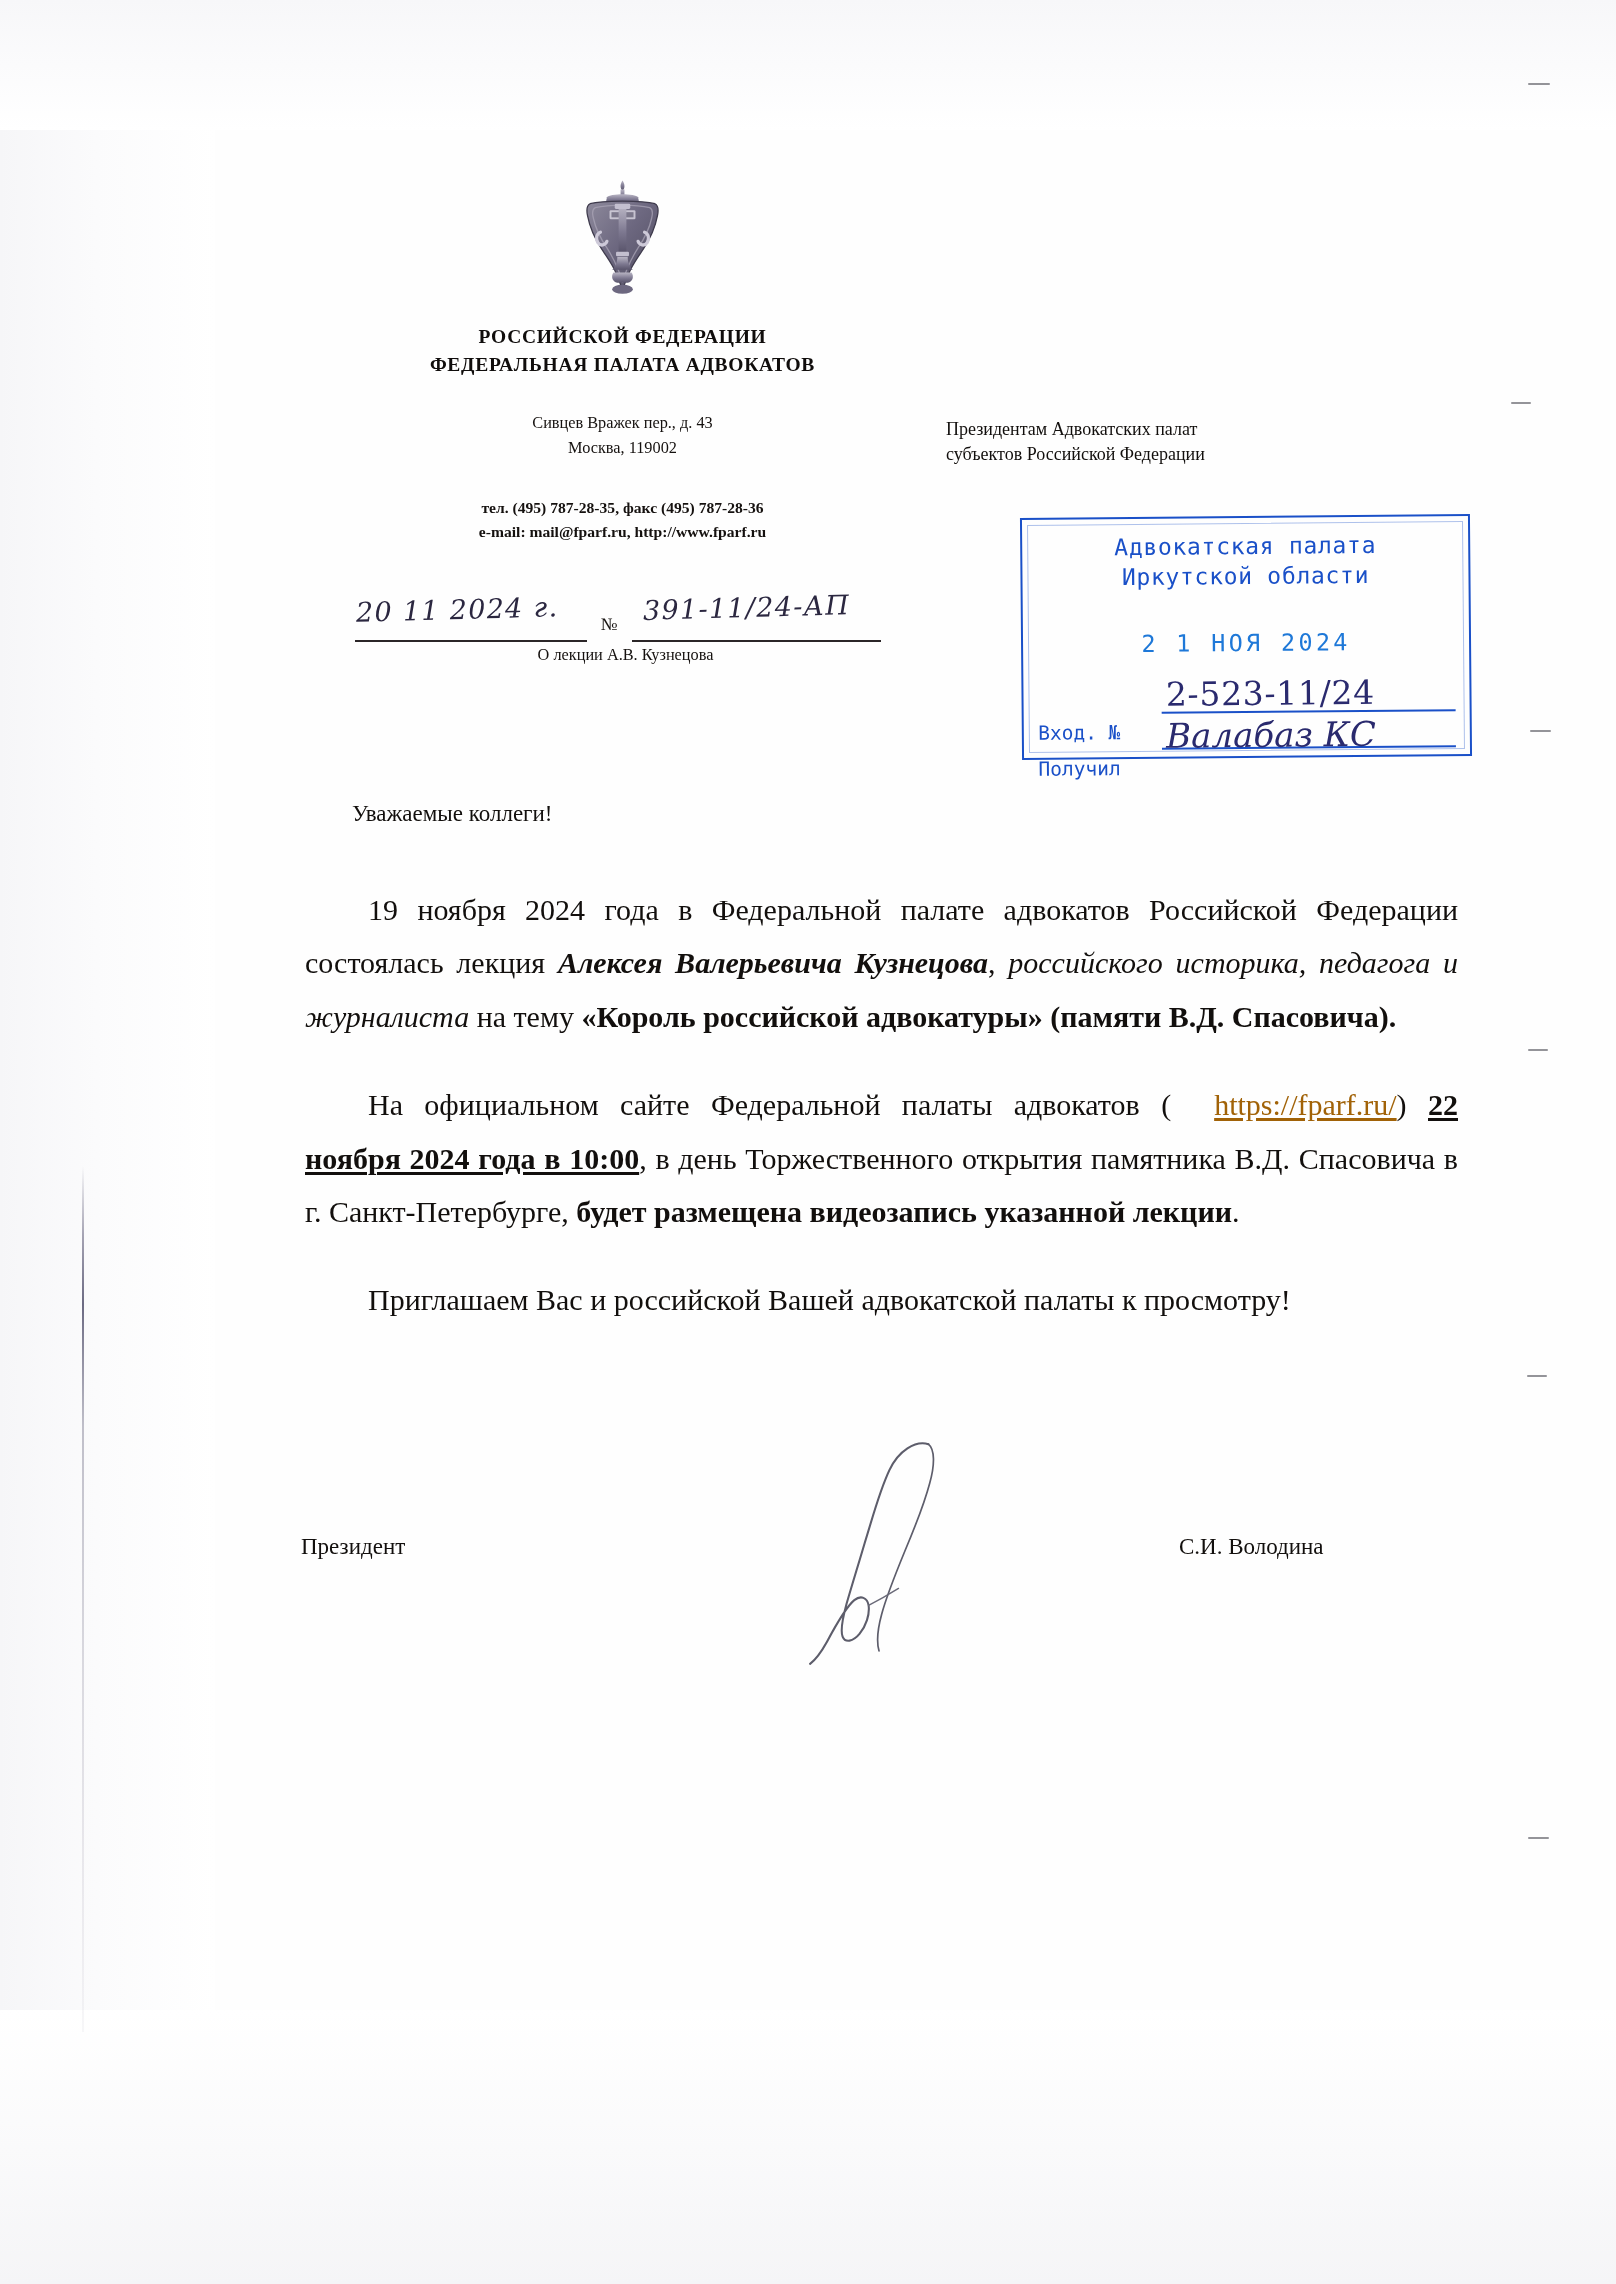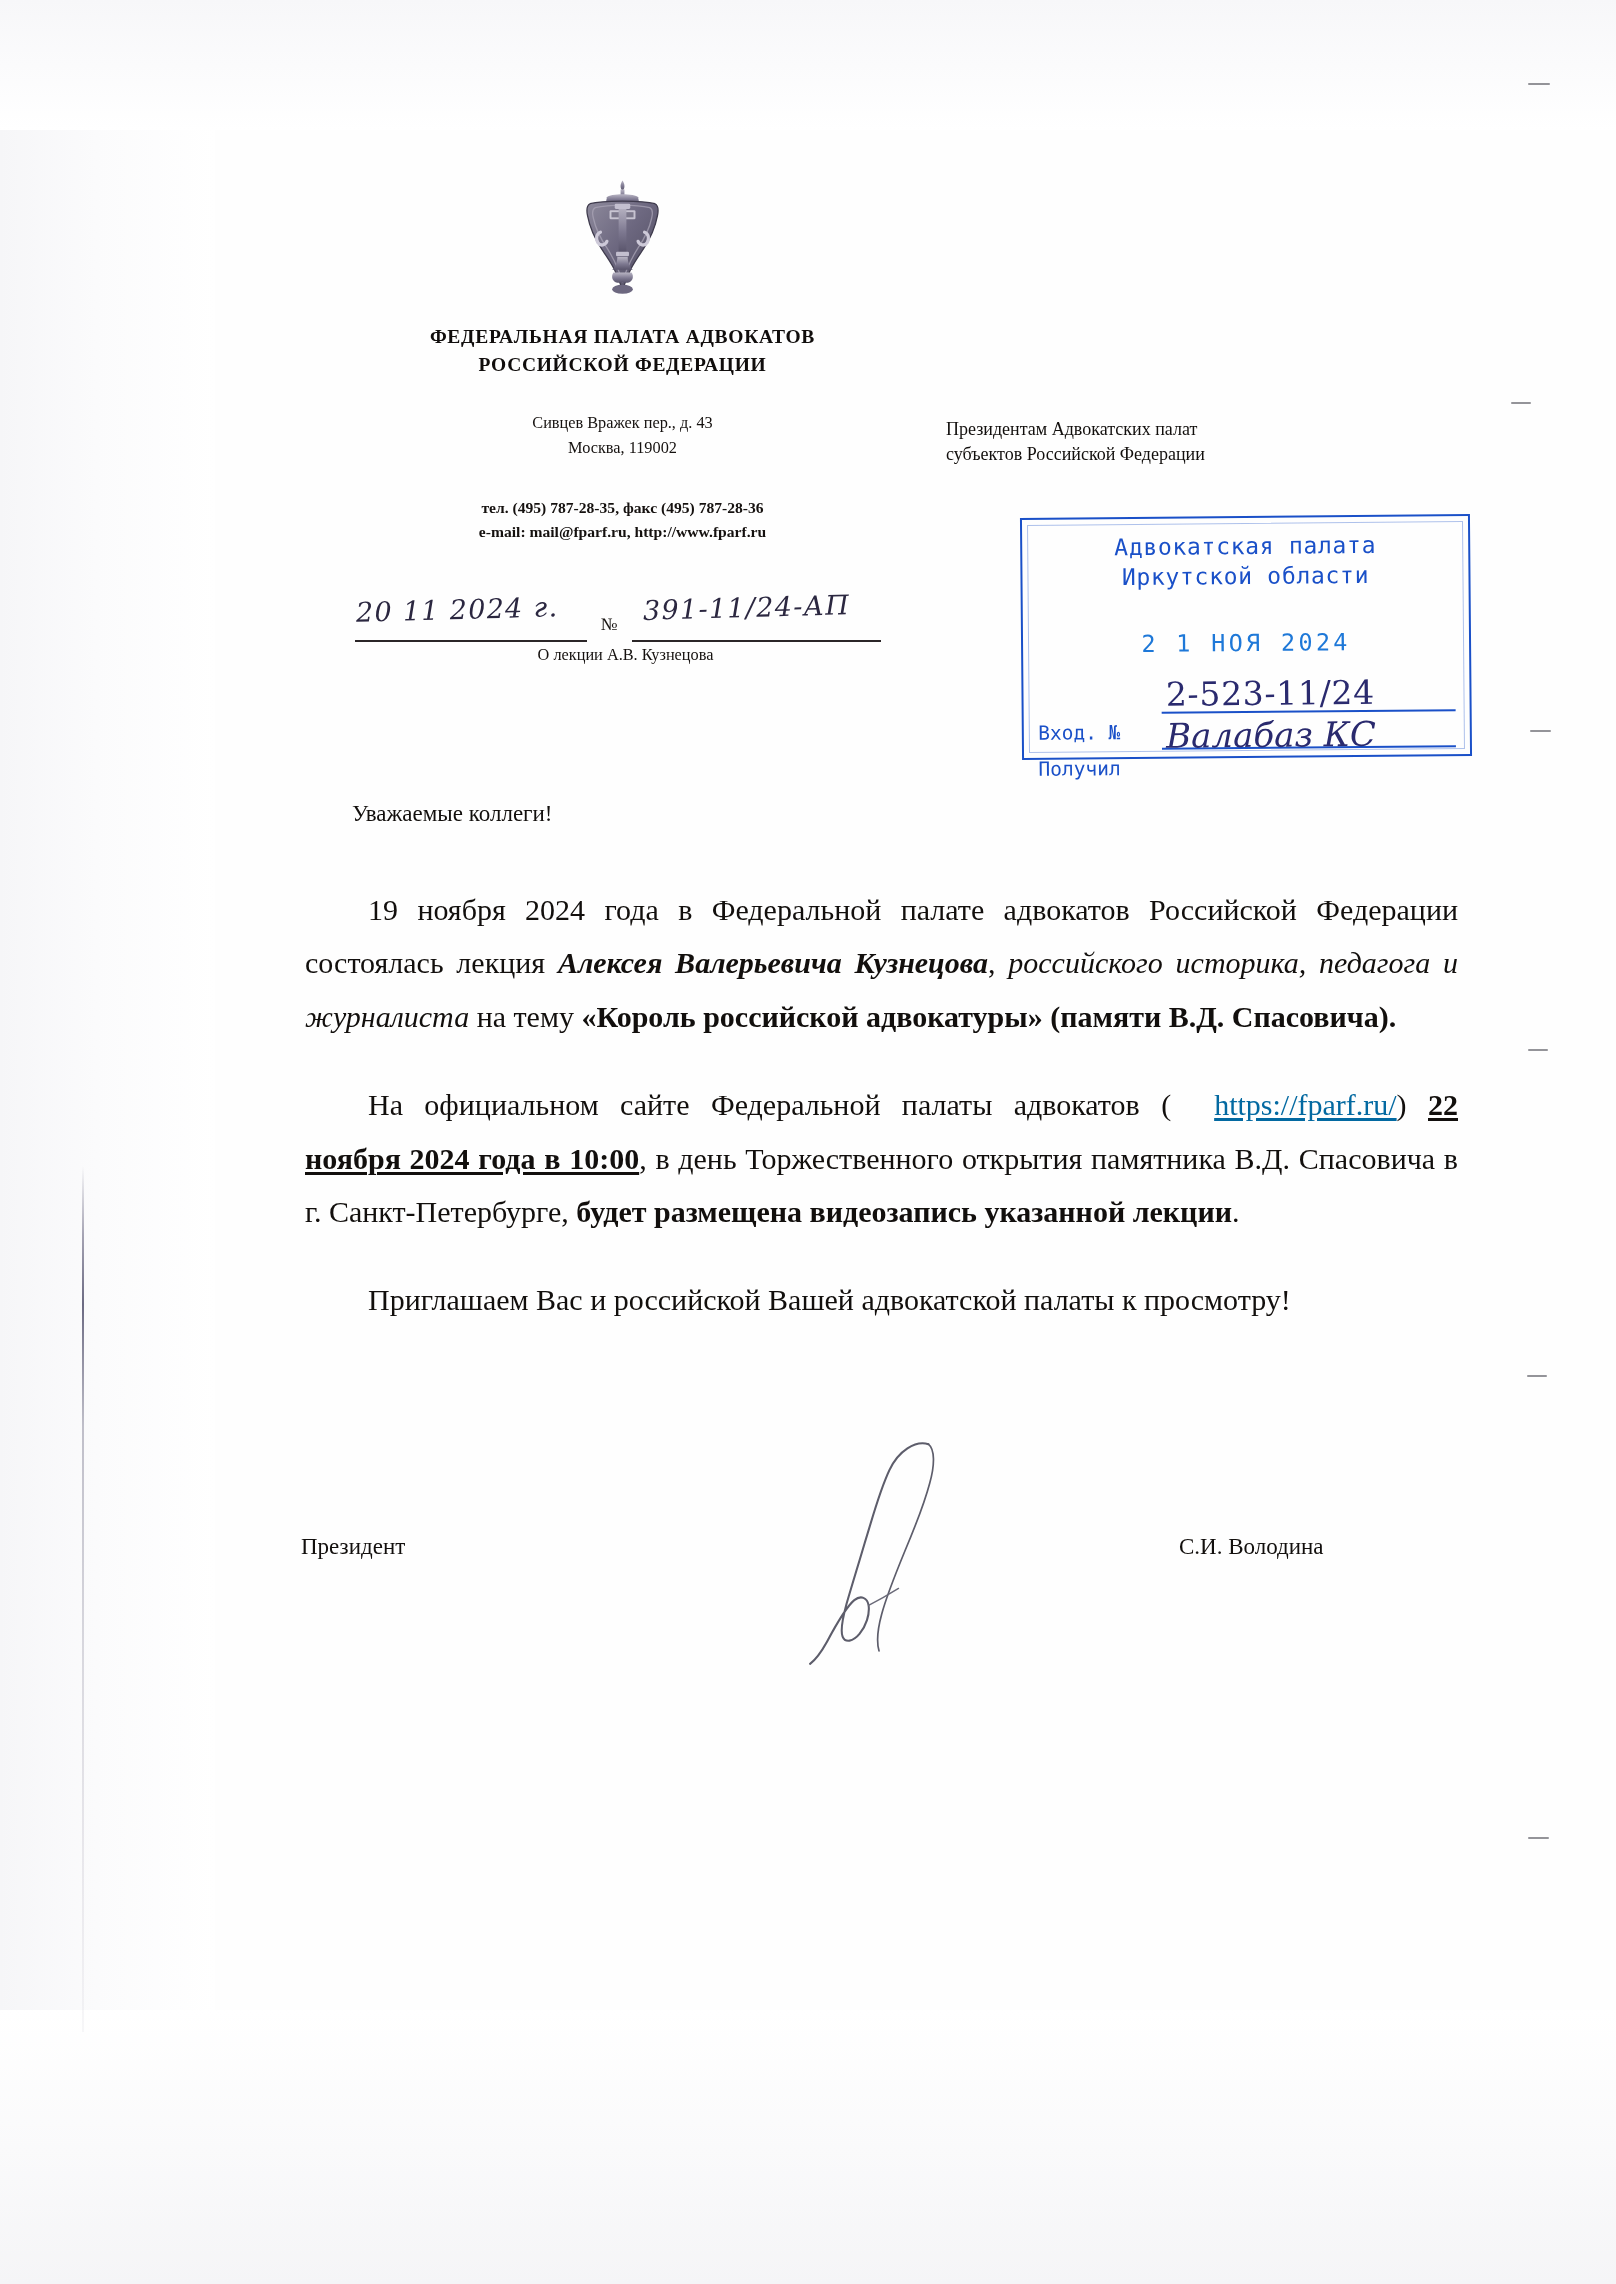--- a/index.html
+++ b/index.html
@@ -271,21 +271,21 @@
     color: #120f0d;
   }
   .body-text p {
     margin: 0 0 35px 0;
     text-indent: 63px;
   }
   .body-text p:last-child { margin-bottom: 0; }
   .it { font-style: italic; }
   .bd { font-weight: bold; }
   .bdu { font-weight: bold; text-decoration: underline; text-underline-offset: 3.3px; }
-  .lnk { text-decoration: underline; text-underline-offset: 3.3px; color: #0369a1; margin-left: 43px; }
+  .lnk { text-decoration: underline; text-underline-offset: 3.3px; color: #a16207; margin-left: 43px; }
 
   
   .sig-role {
     position: absolute;
     left: 301px;
     top: 1534px;
     font-size: 23px;
     color: #120f0d;
   }
   .sig-name {
@@ -352,22 +352,22 @@
       <rect x="52" y="44" width="24" height="8" rx="2" fill="#c3bfcf"></rect>
       <rect x="54" y="118" width="20" height="7" rx="2" fill="#c3bfcf"></rect>
       <path d="M30 88 C24 90 22 98 26 104 C30 110 38 108 40 102" fill="none" stroke="#cdc9d8" stroke-width="5" stroke-linecap="round"></path>
       <path d="M98 88 C104 90 106 98 102 104 C98 110 90 108 88 102" fill="none" stroke="#cdc9d8" stroke-width="5" stroke-linecap="round"></path>
       <path d="M56 126 C56 136 52 142 48 146 L80 146 C76 142 72 136 72 126 Z" fill="url(#metal)"></path>
       <path d="M50 150 C46 156 48 164 56 166 L72 166 C80 164 82 156 78 150 Z" fill="url(#metal)"></path>
       <ellipse cx="64" cy="176" rx="16" ry="7" fill="#6d6880"></ellipse>
     </svg>
 
     <div class="org-title">
+      <span class="line">РОССИЙСКОЙ ФЕДЕРАЦИИ</span>
       <span class="line">ФЕДЕРАЛЬНАЯ ПАЛАТА АДВОКАТОВ</span>
-      <span class="line">РОССИЙСКОЙ ФЕДЕРАЦИИ</span>
     </div>
 
     <div class="addr">
       <span class="line">Сивцев Вражек пер., д. 43</span>
       <span class="line">Москва, 119002</span>
     </div>
 
     <div class="contacts">
       <span class="line">тел. (495) 787-28-35, факс (495) 787-28-36</span>
       <span class="line">e-mail: mail@fparf.ru, http://www.fparf.ru</span>

